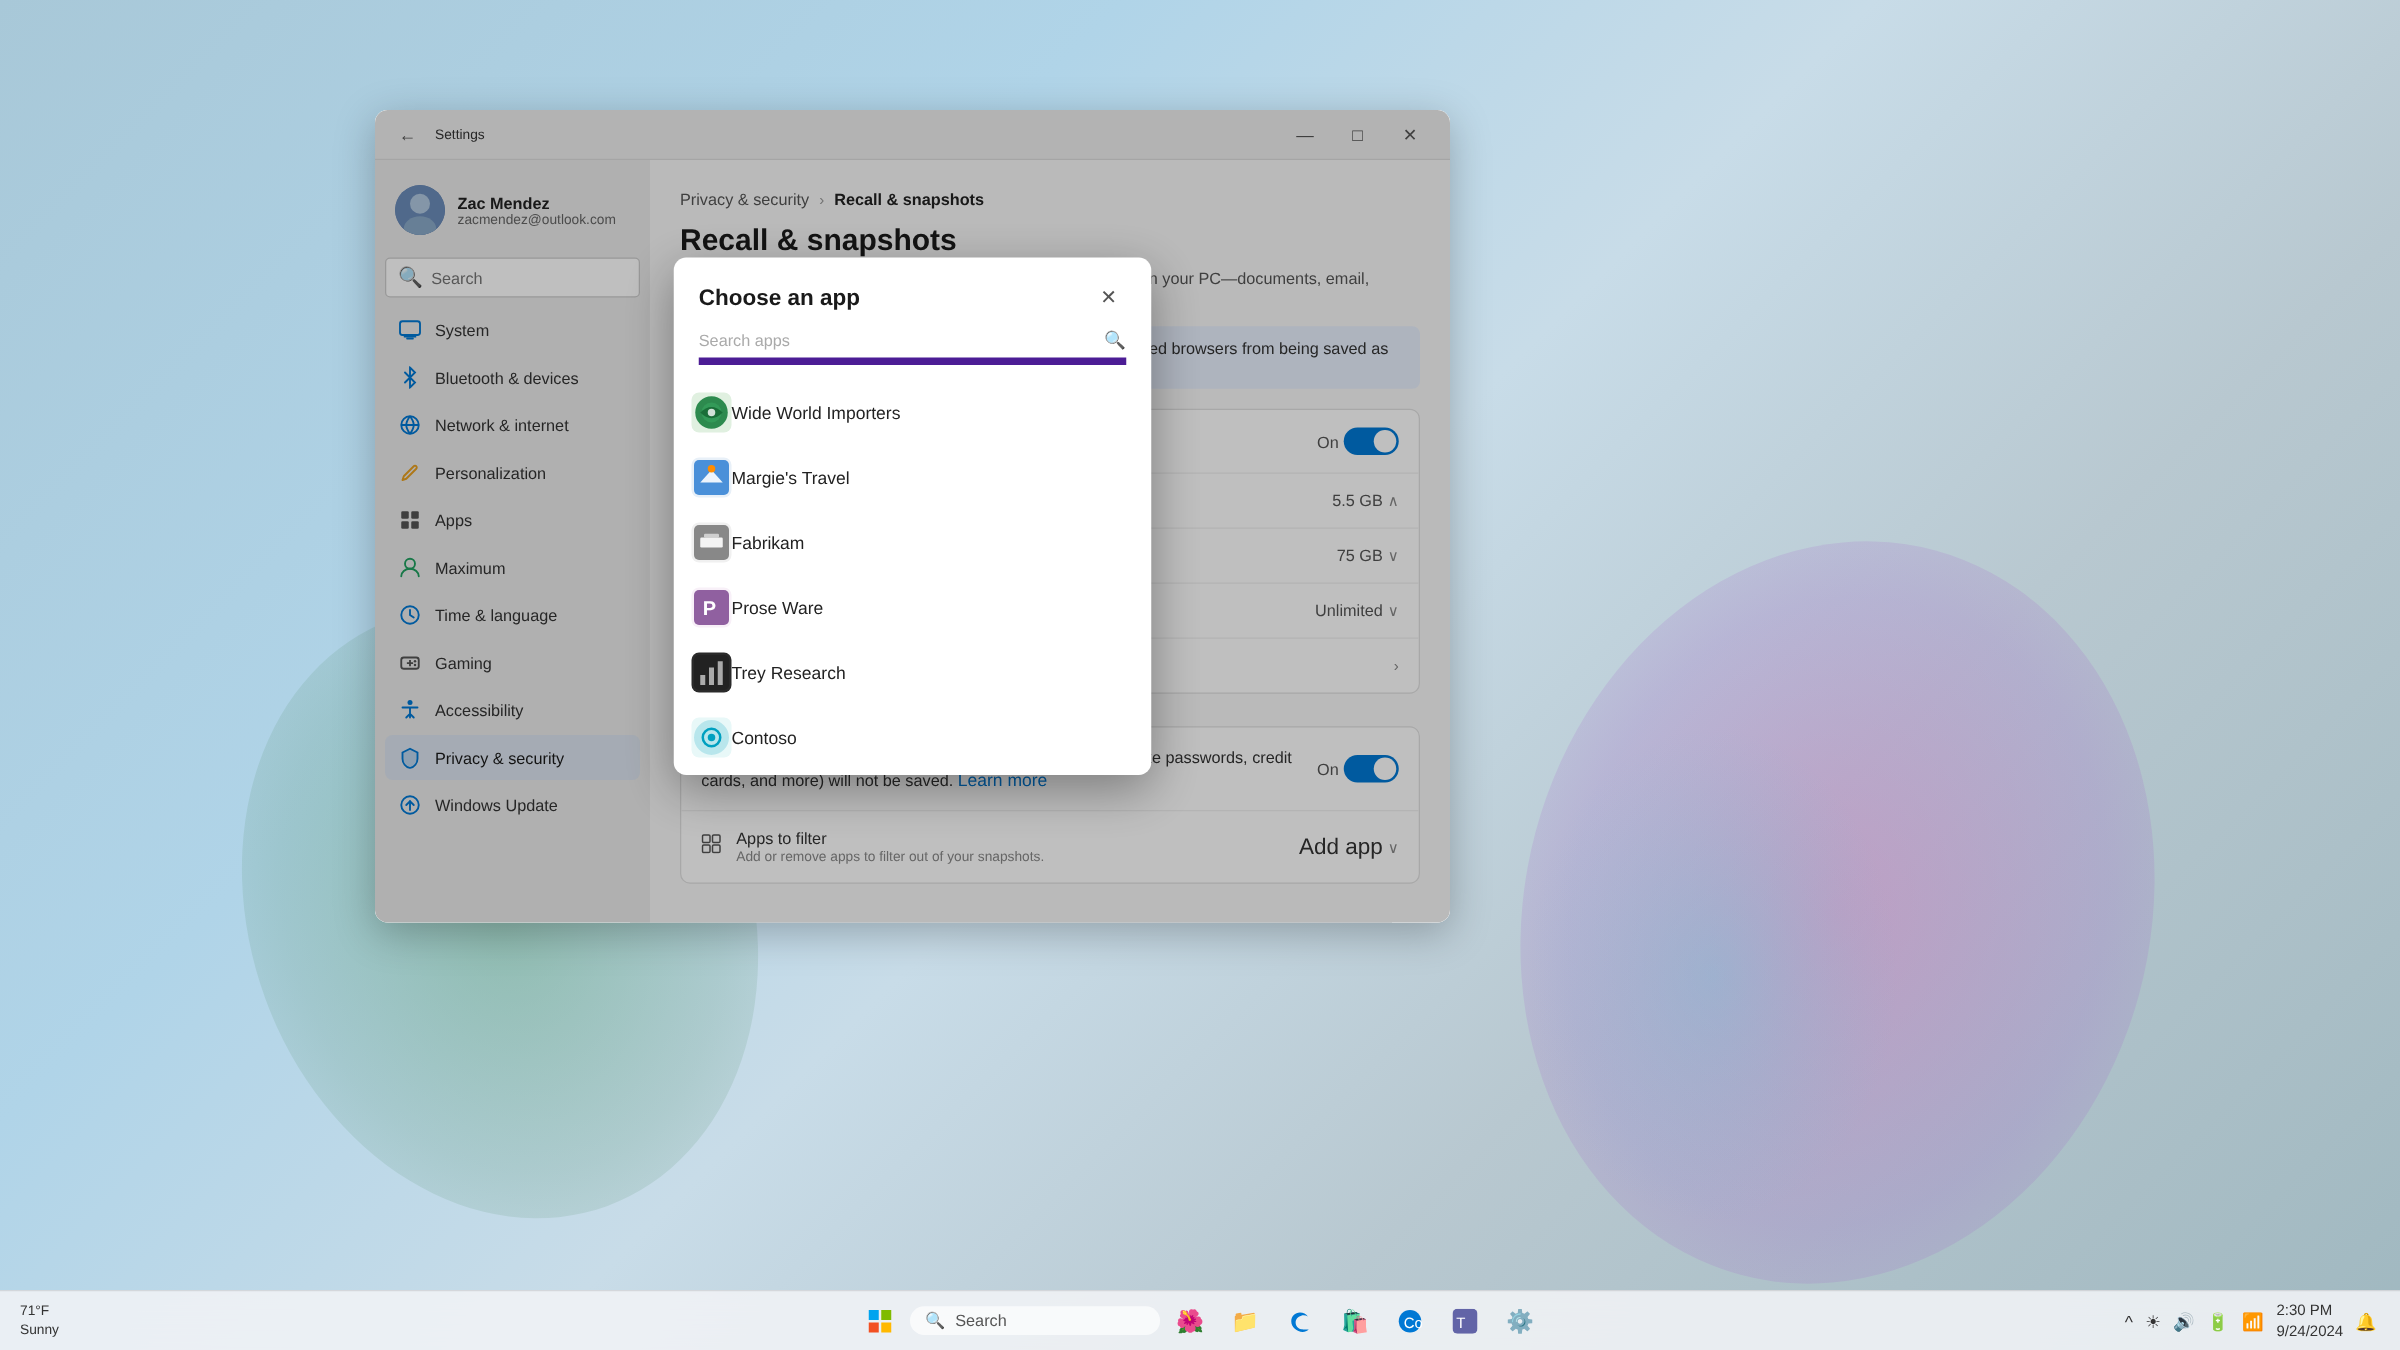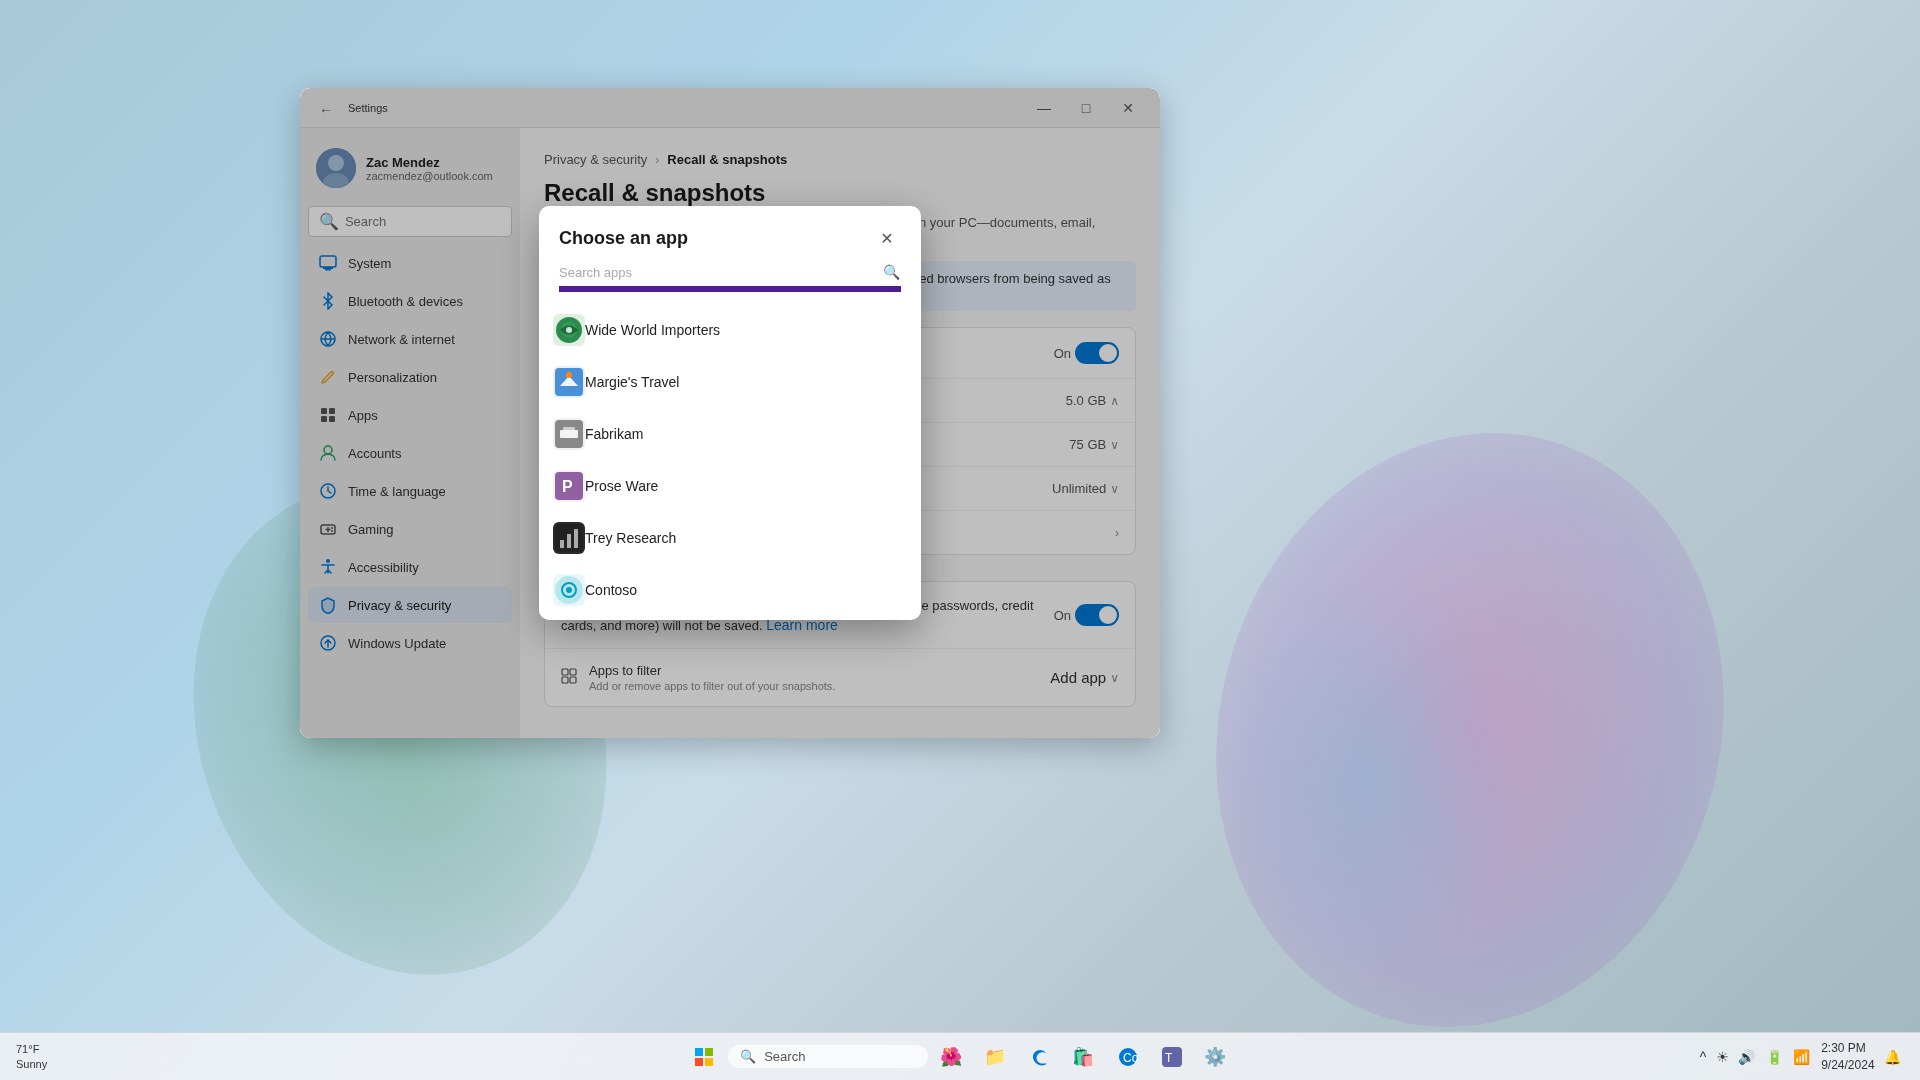--- a/index.html
+++ b/index.html
@@ -540,21 +540,21 @@
         <span>Apps</span>
       </div>
 
       <div class="nav-item">
         <span class="nav-icon">
           <svg width="18" height="18" viewBox="0 0 18 18" fill="none">
             <circle cx="9" cy="6" r="4" stroke="#20a060" stroke-width="1.5"></circle>
             <path d="M2 16c0-3.3 3.1-6 7-6s7 2.7 7 6" stroke="#20a060" stroke-width="1.5" stroke-linecap="round"></path>
           </svg>
         </span>
-        <span>Accounts</span>
+        <span>Maximum</span>
       </div>
 
       <div class="nav-item">
         <span class="nav-icon">
           <svg width="18" height="18" viewBox="0 0 18 18" fill="none">
             <circle cx="9" cy="9" r="7" stroke="#0078d4" stroke-width="1.5"></circle>
             <path d="M9 5v4l3 2" stroke="#0078d4" stroke-width="1.5" stroke-linecap="round"></path>
           </svg>
         </span>
         <span>Time &amp; language</span>
@@ -626,21 +626,21 @@
           <div class="card-value">
             <span style="font-size:13px;color:#555;">On</span>
             <div class="toggle"></div>
           </div>
         </div>
         <div class="card-row">
           <div>
             <div class="card-label">Storage used</div>
           </div>
           <div class="card-value">
-            <span>5.0 GB</span>
+            <span>5.5 GB</span>
             <span class="chevron">∧</span>
           </div>
         </div>
         <div class="card-row">
           <div>
             <div class="card-label">Maximum storage</div>
           </div>
           <div class="card-value">
             <span>75 GB</span>
             <span class="chevron">∨</span>
@@ -691,21 +691,21 @@
                 <rect x="1" y="9" width="6" height="6" rx="1" stroke="#555" stroke-width="1.2"></rect>
                 <rect x="9" y="9" width="6" height="6" rx="1" stroke="#555" stroke-width="1.2"></rect>
               </svg>
             </span>
             <div>
               <div class="card-label">Apps to filter</div>
               <div class="card-sublabel">Add or remove apps to filter out of your snapshots.</div>
             </div>
           </div>
           <div style="display:flex;align-items:center;gap:4px;">
-            <button style="background:none;border:none;font-size:15px;color:#333;cursor:pointer;">Add app</button>
+            <button style="background:none;border:none;font-size:18px;color:#333;cursor:pointer;">Add app</button>
             <span class="chevron">∨</span>
           </div>
         </div>
       </div>
     </div>
   </div>
 
   <div class="overlay"></div>
 
   <div class="dialog">

